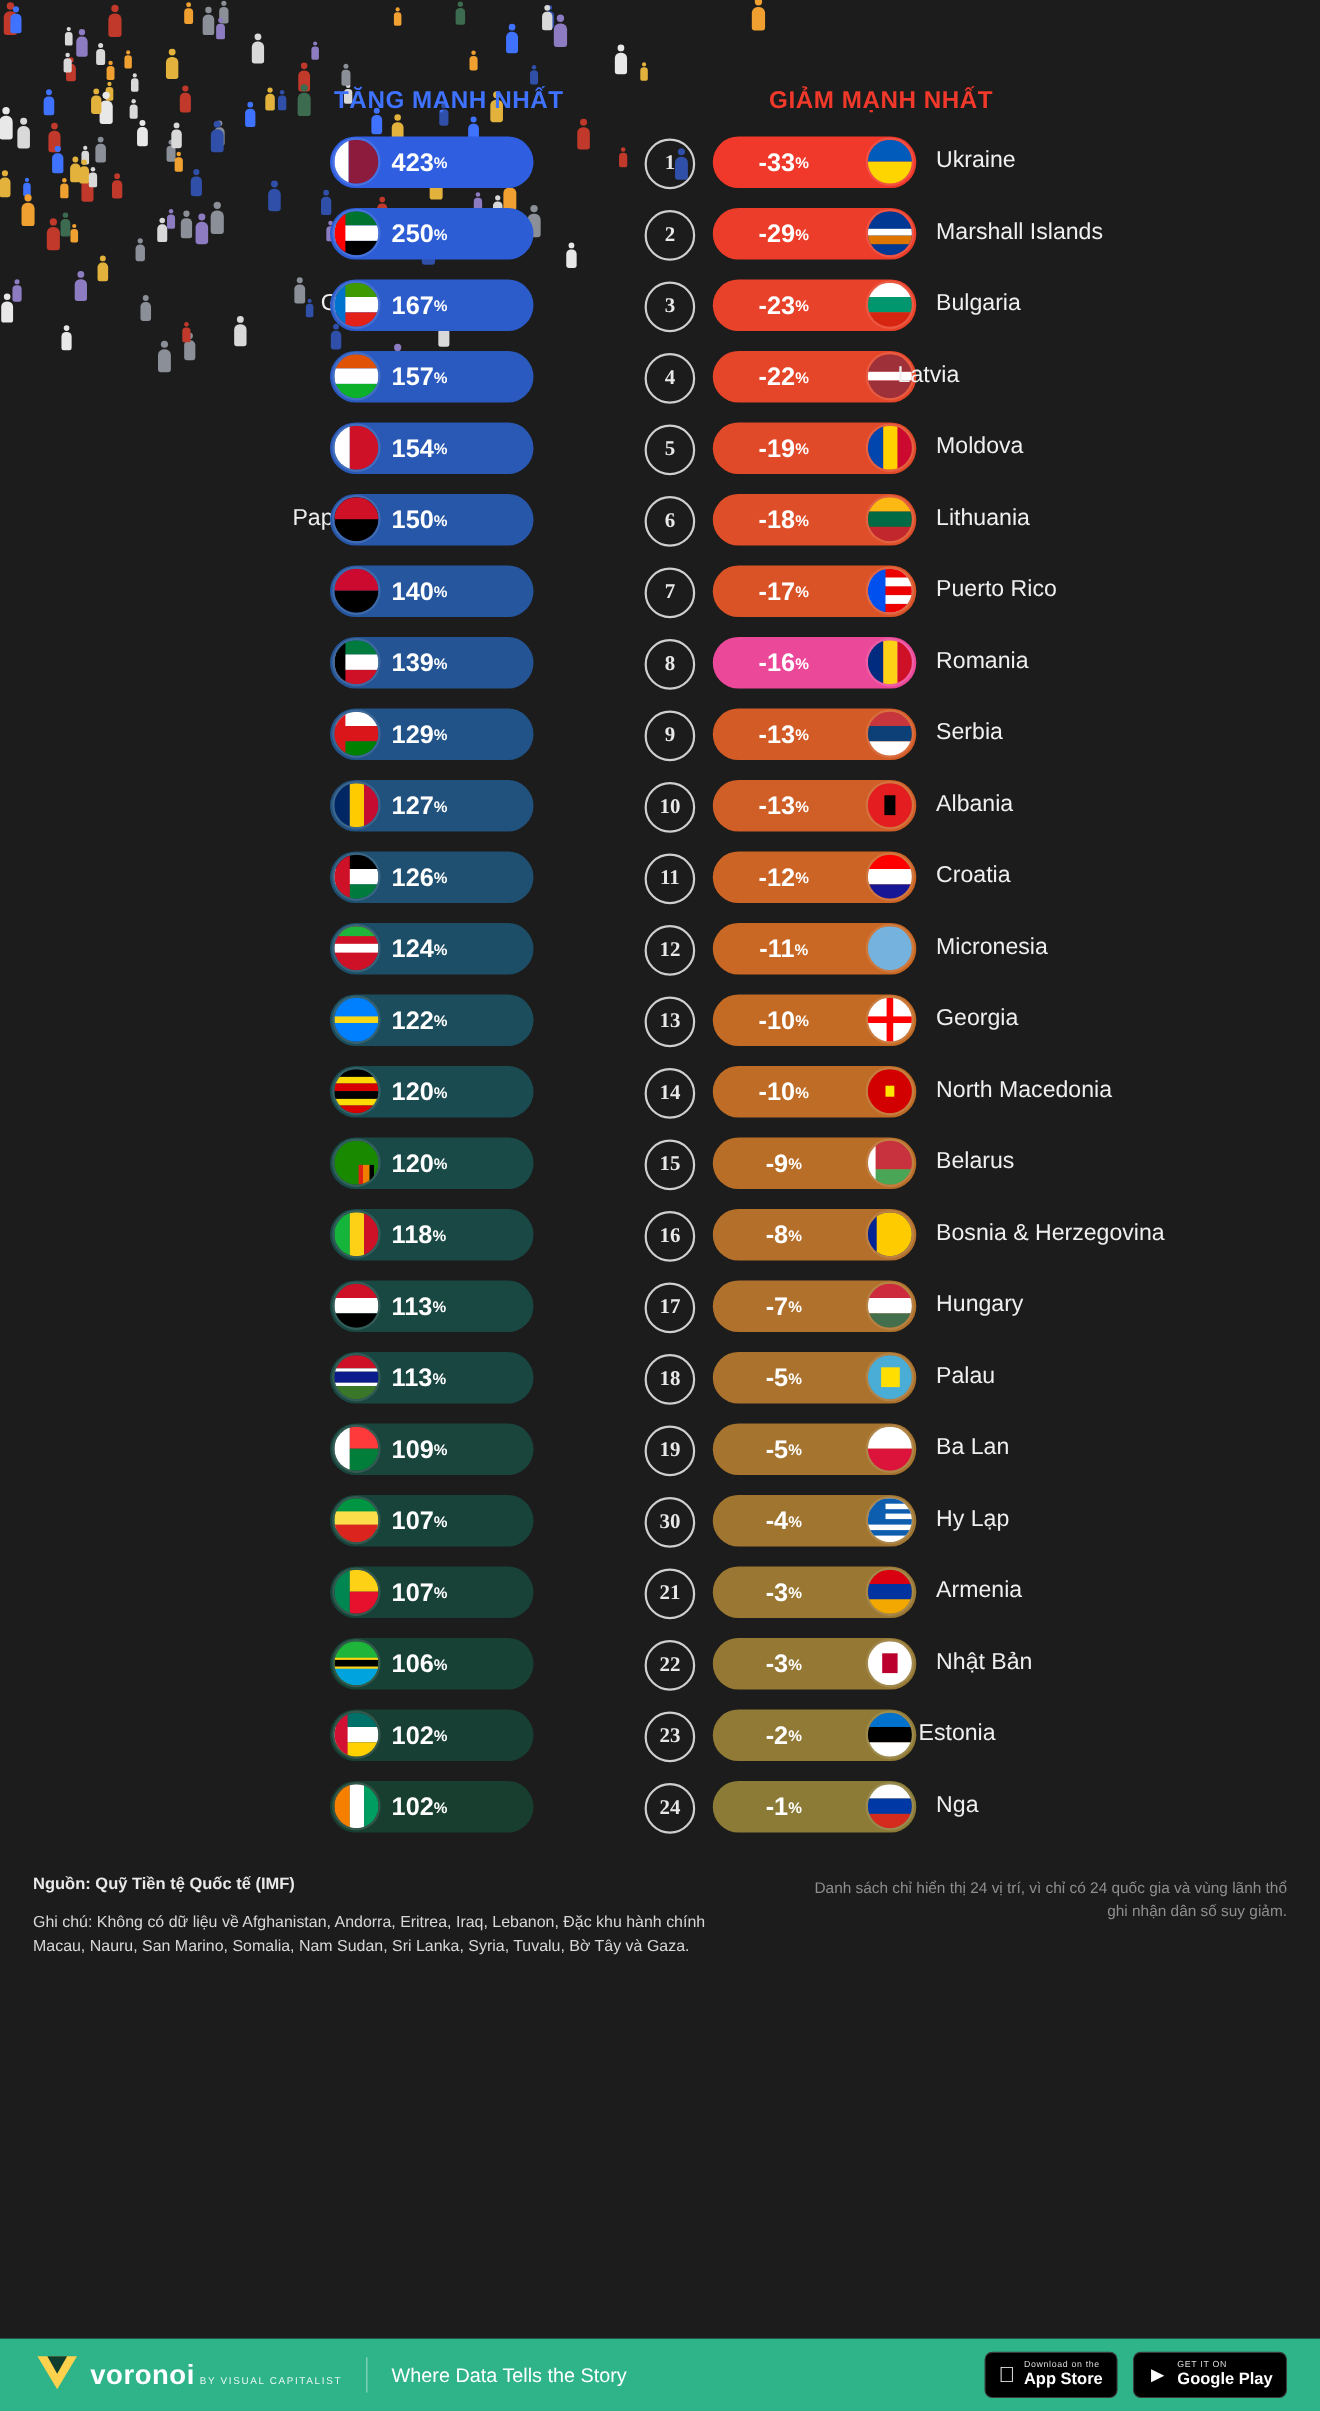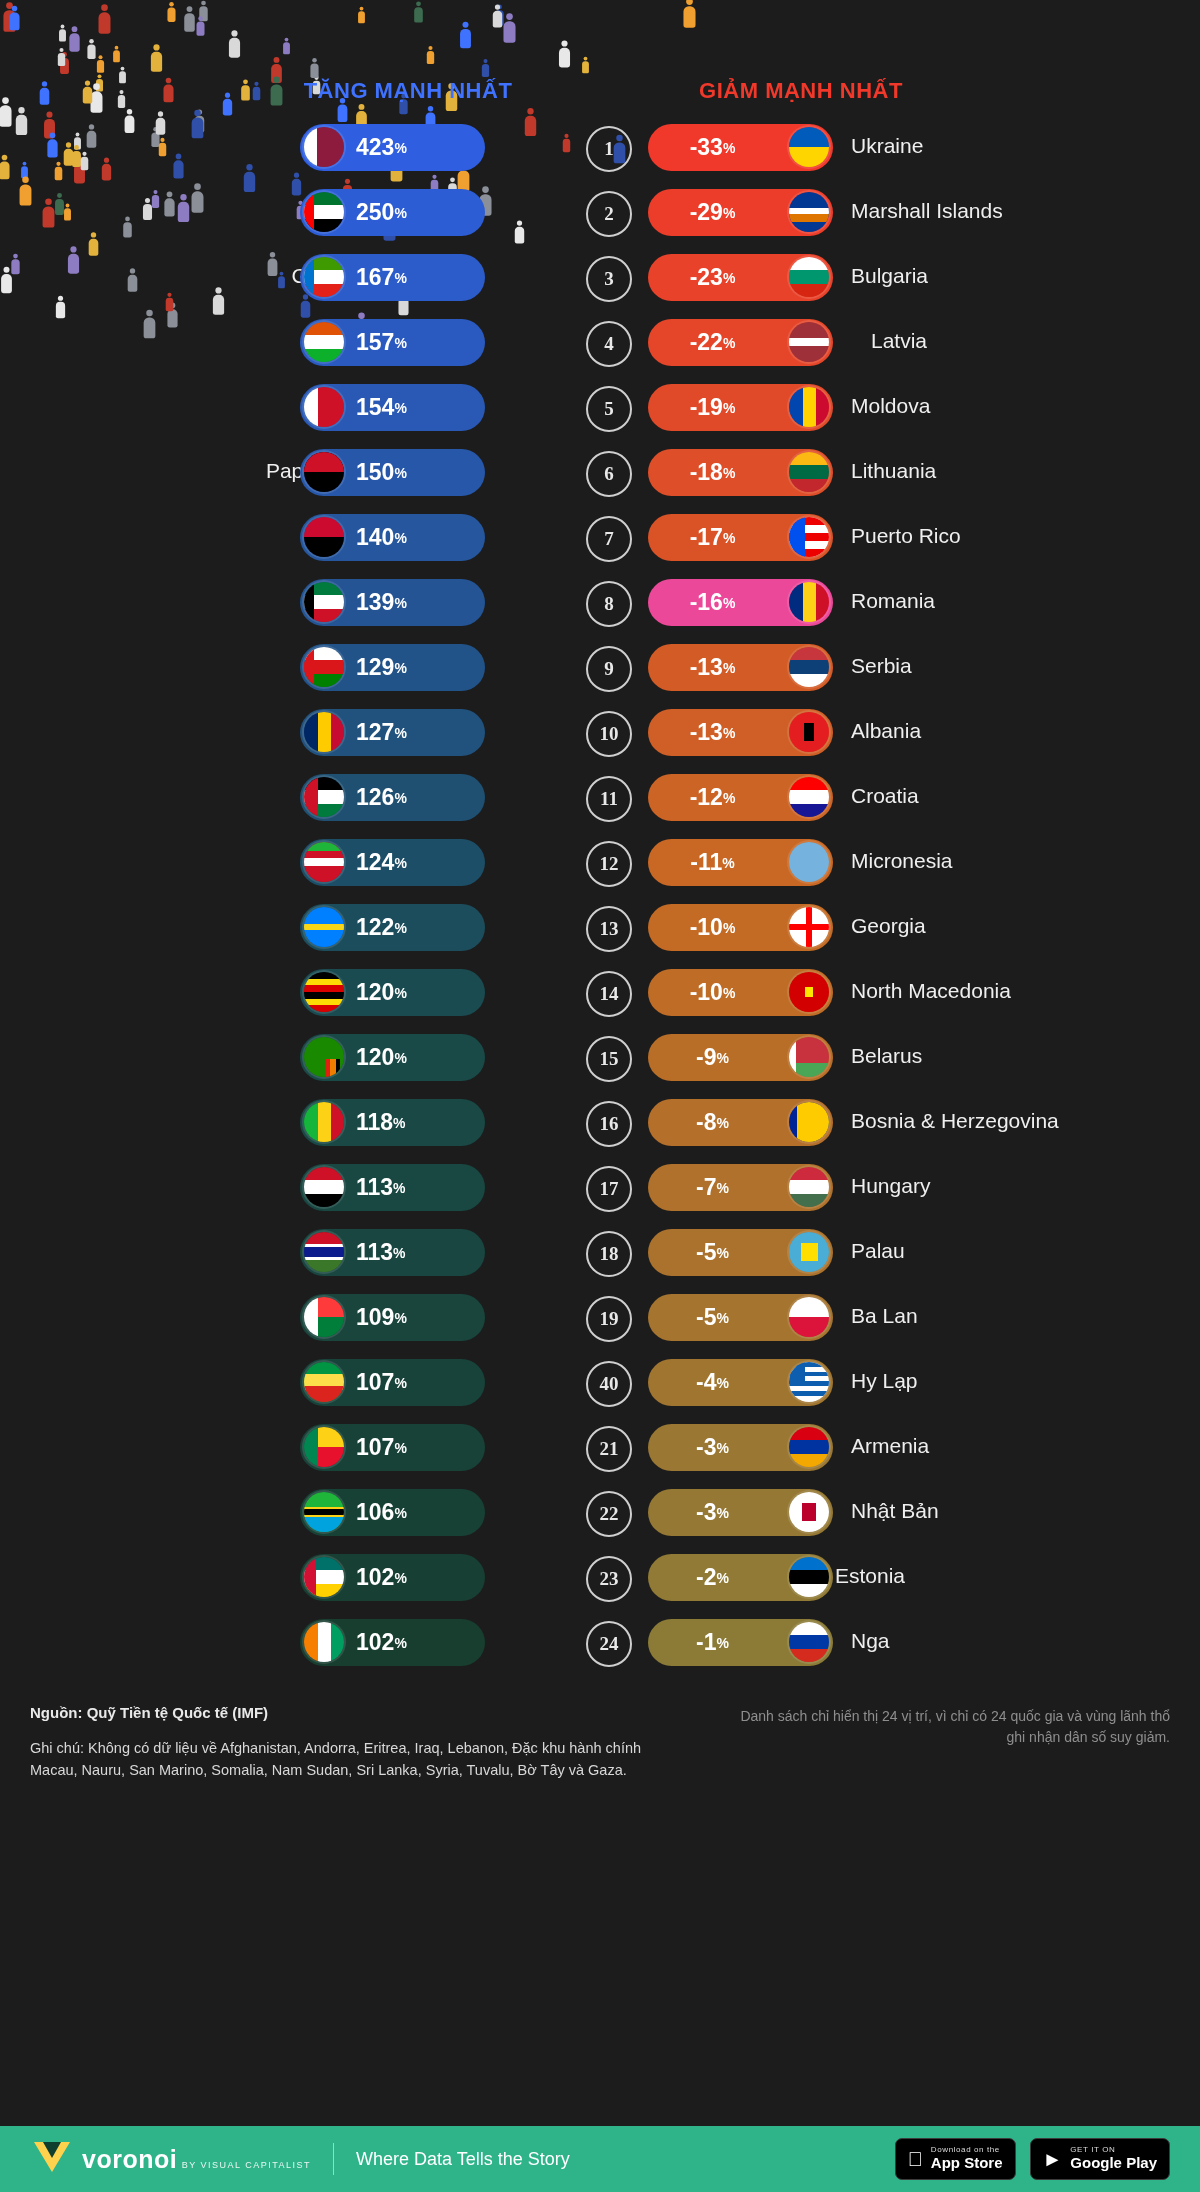--- a/index.html
+++ b/index.html
@@ -755,21 +755,21 @@
         </div>
         <div class="rank">4</div>
         <div class="bar-right" style="width: 185px; background: rgb(229, 70, 41);">
           <span class="val">-22<span class="pct">%</span></span>
           <span class="flag">
             <i style="left:0%;top:0%;width:100%;height:40%;background:#9e3039;border-radius:0"></i>
             <i style="left:0%;top:40%;width:100%;height:20%;background:#fff;border-radius:0"></i>
             <i style="left:0%;top:60%;width:100%;height:40%;background:#9e3039;border-radius:0"></i>
           </span>
         </div>
-        <div class="name-right" style="left: 871px;">Latvia</div>
+        <div class="name-right" style="left: 816px;">Latvia</div>
       </div>
       <div class="row">
         <div class="name-left">Bahrain</div>
         <div class="bar-left" style="width: 185px; background: rgb(41, 89, 180);">
           <span class="flag">
             <i style="left:0%;top:0%;width:36%;height:100%;background:#fff;border-radius:0"></i>
             <i style="left:36%;top:0%;width:64%;height:100%;background:#ce1126;border-radius:0"></i>
           </span>
           <span class="val">154<span class="pct">%</span></span>
         </div>
@@ -1082,21 +1082,21 @@
       <div class="row">
         <div class="name-left">Congo</div>
         <div class="bar-left" style="width: 185px; background: rgb(24, 67, 58);">
           <span class="flag">
             <i style="left:0%;top:0%;width:100%;height:100%;background:#009543;border-radius:0"></i>
             <i style="left:0%;top:30%;width:100%;height:40%;background:#fbde4a;border-radius:0"></i>
             <i style="left:0%;top:60%;width:100%;height:40%;background:#dc241f;border-radius:0"></i>
           </span>
           <span class="val">107<span class="pct">%</span></span>
         </div>
-        <div class="rank">40</div>
+        <div class="rank">30</div>
         <div class="bar-right" style="width: 185px; background: rgb(160, 117, 48);">
           <span class="val">-4<span class="pct">%</span></span>
           <span class="flag">
             <i style="left:0%;top:0%;width:100%;height:100%;background:#fff;border-radius:0"></i>
             <i style="left:0%;top:0%;width:100%;height:12%;background:#0d5eaf;border-radius:0"></i>
             <i style="left:0%;top:24%;width:100%;height:12%;background:#0d5eaf;border-radius:0"></i>
             <i style="left:0%;top:48%;width:100%;height:12%;background:#0d5eaf;border-radius:0"></i>
             <i style="left:0%;top:72%;width:100%;height:12%;background:#0d5eaf;border-radius:0"></i>
             <i style="left:0%;top:0%;width:40%;height:56%;background:#0d5eaf;border-radius:0"></i>
           </span>

